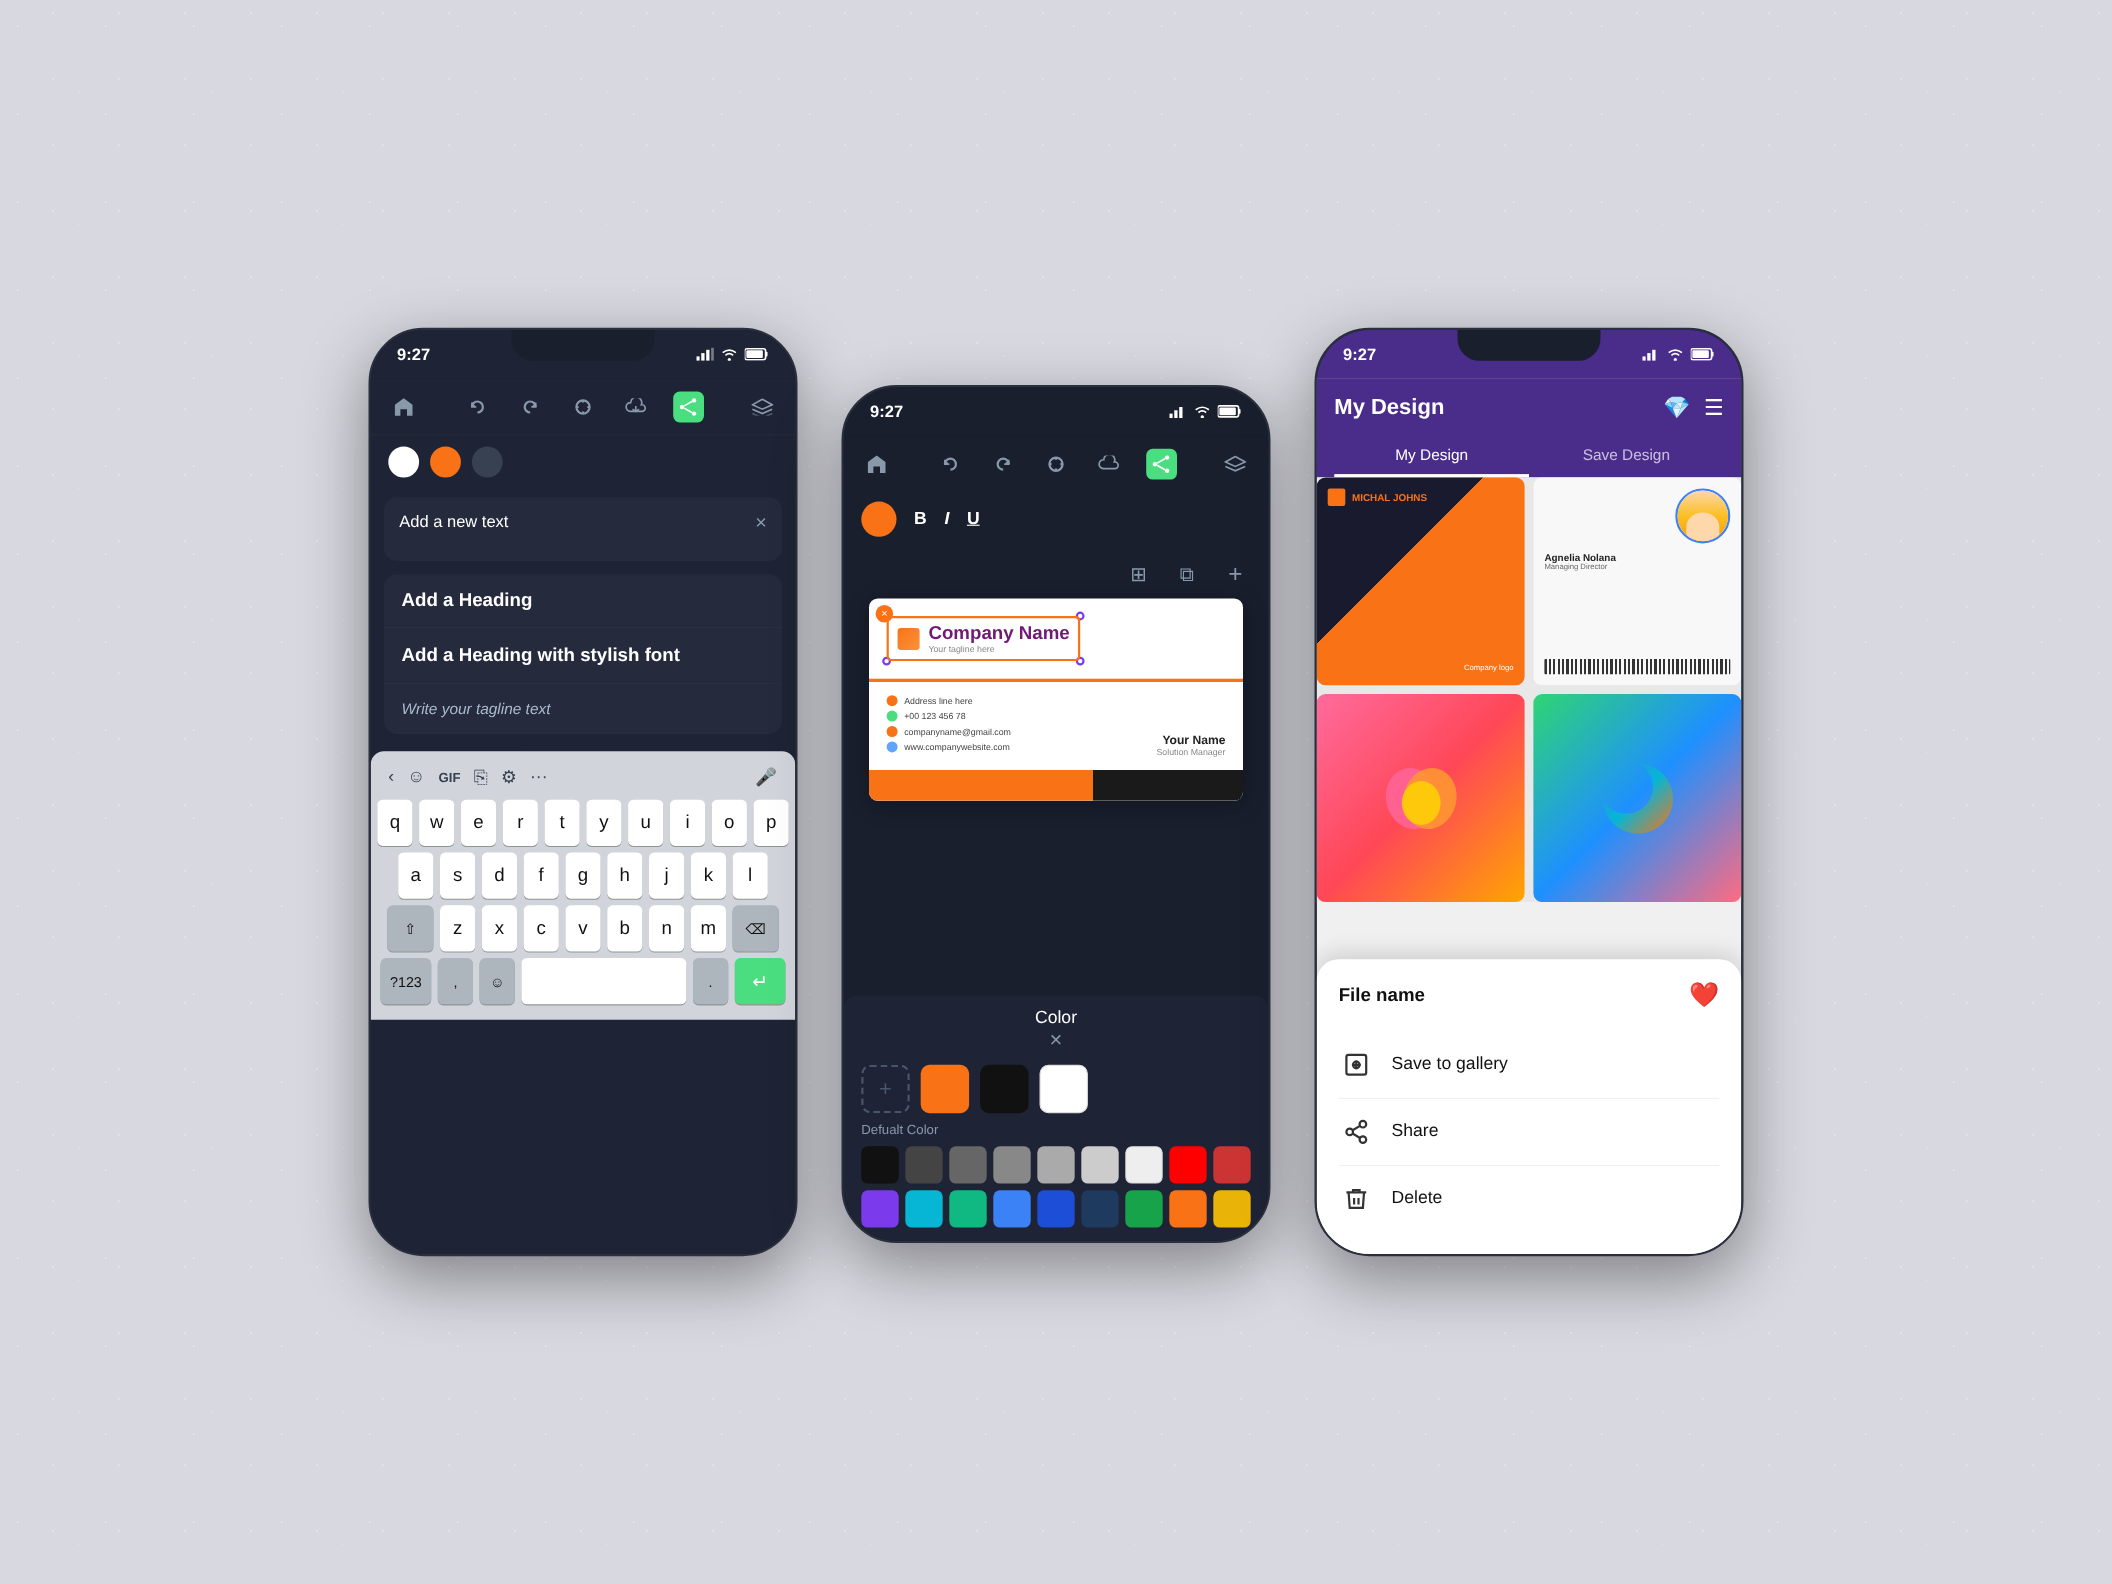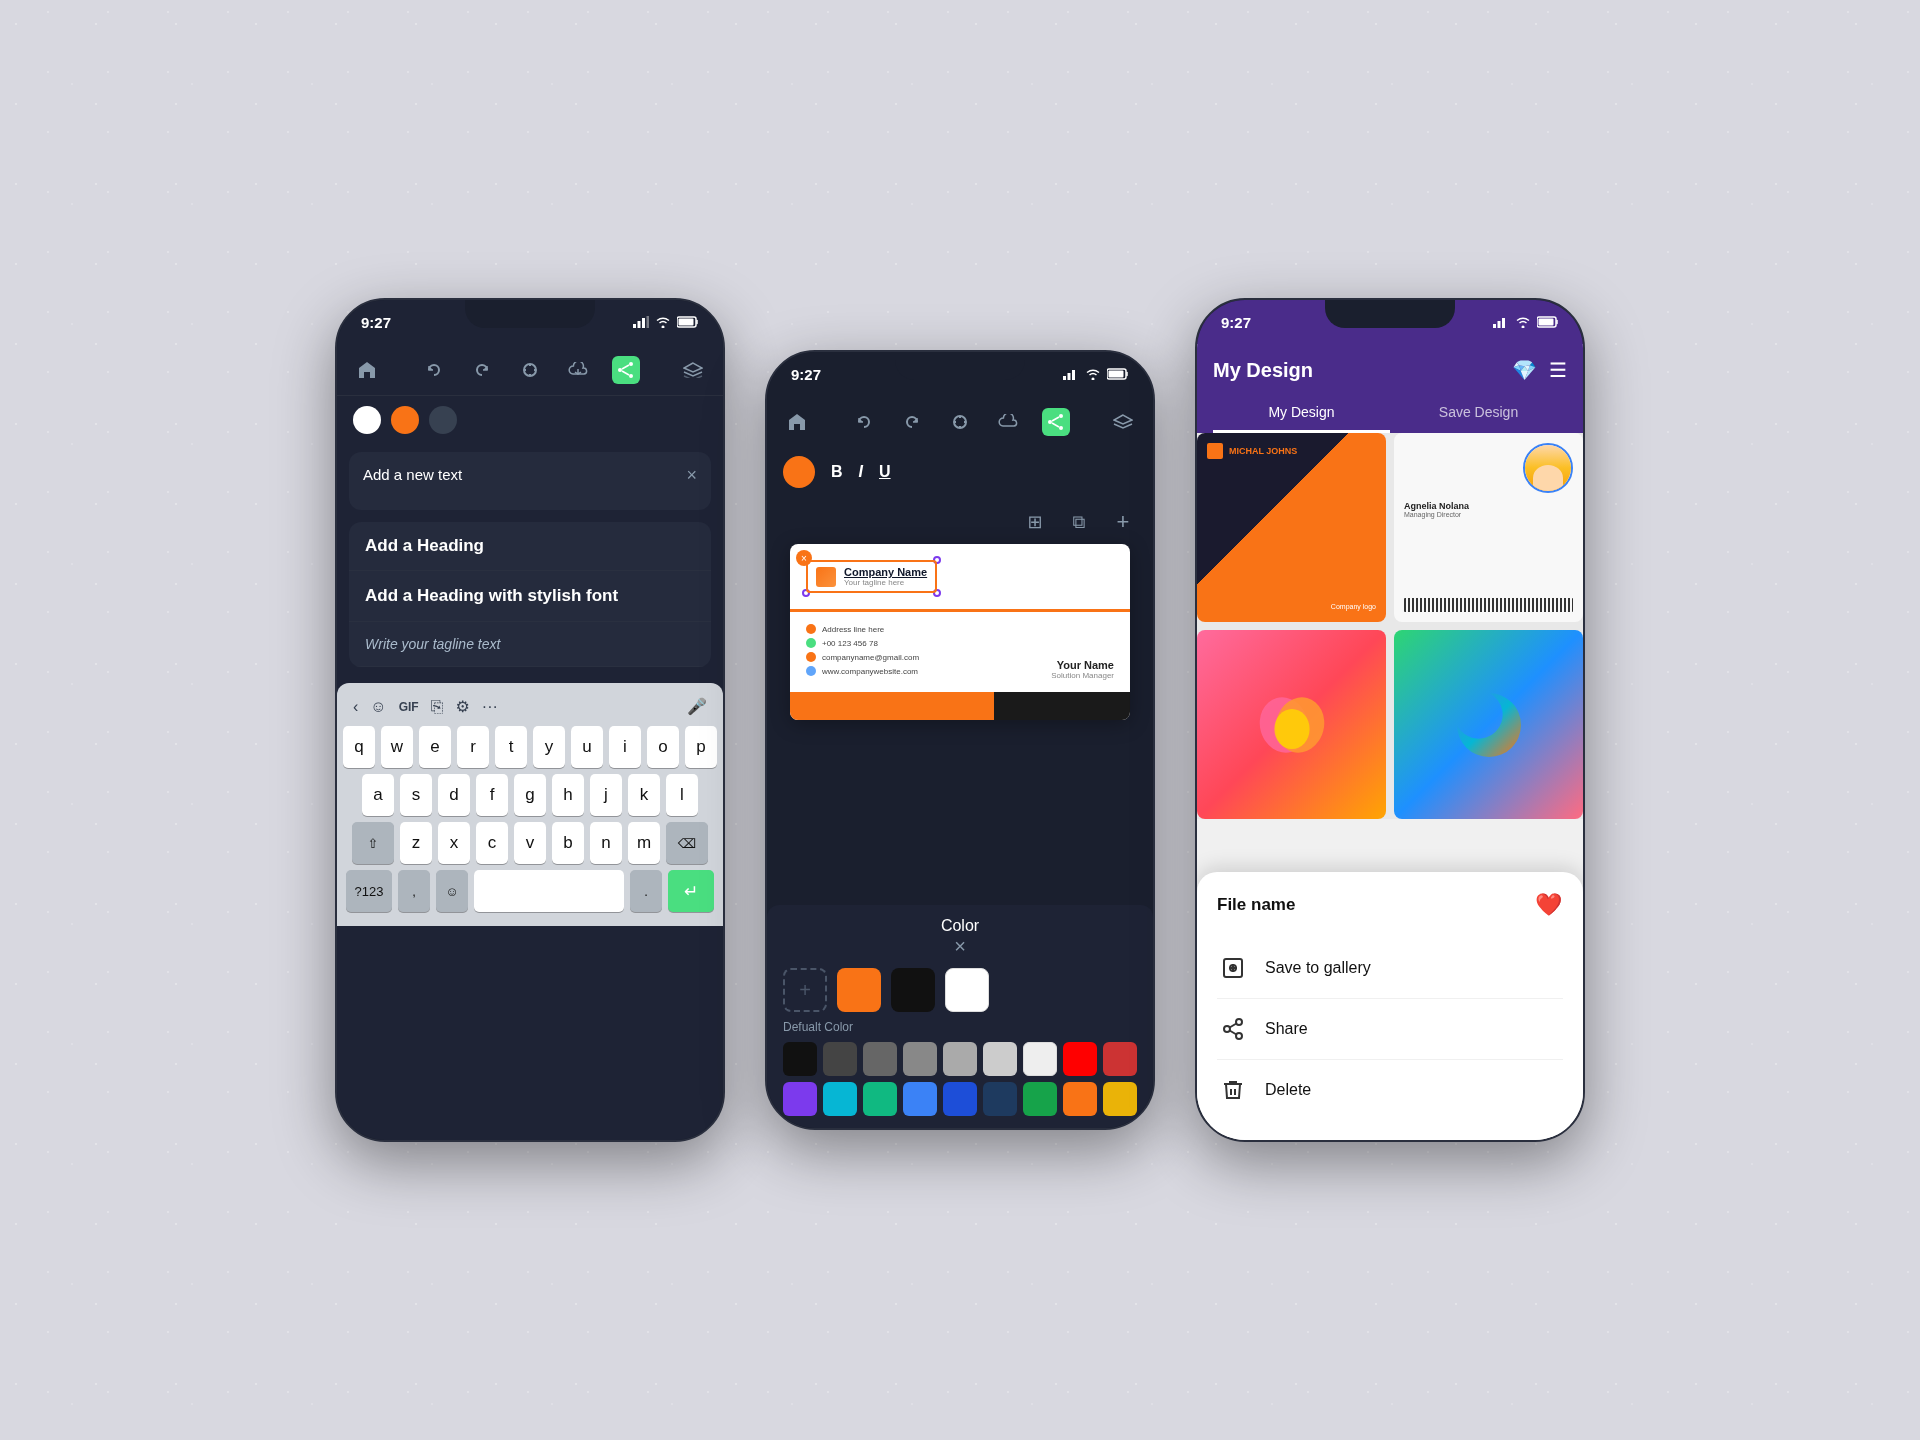--- a/index.html
+++ b/index.html
@@ -366,24 +366,23 @@
     }
 
     .bc-logo-icon {
       width: 20px;
       height: 20px;
       background: linear-gradient(135deg, #f97316, #fb923c);
       border-radius: 3px;
     }
 
     .bc-company-name {
-      font-size: 11px;
+      font-size: 17px;
       font-weight: 700;
-      color: #0f172a;
-      text-decoration: underline;
+      color: #701a75;
     }
 
     .bc-tagline {
       font-size: 8px;
       color: #888;
     }
 
     .bc-orange-line {
       height: 3px;
       background: #f97316;

